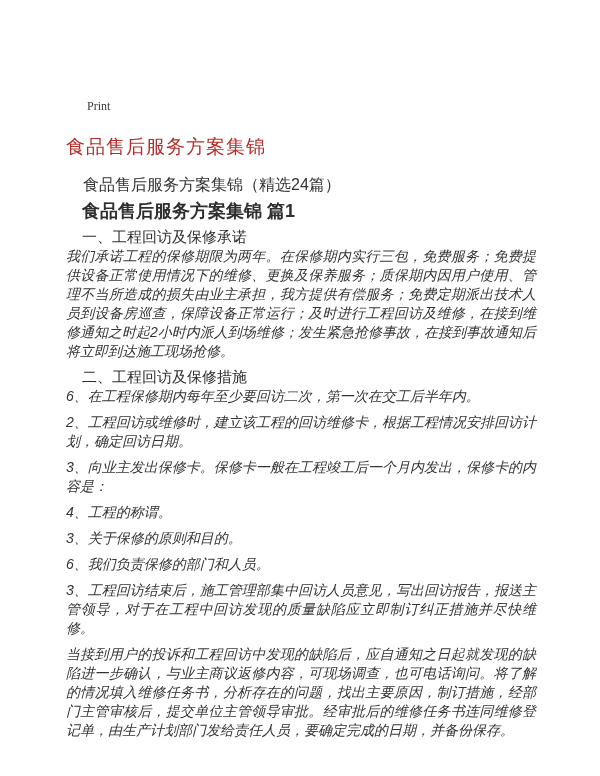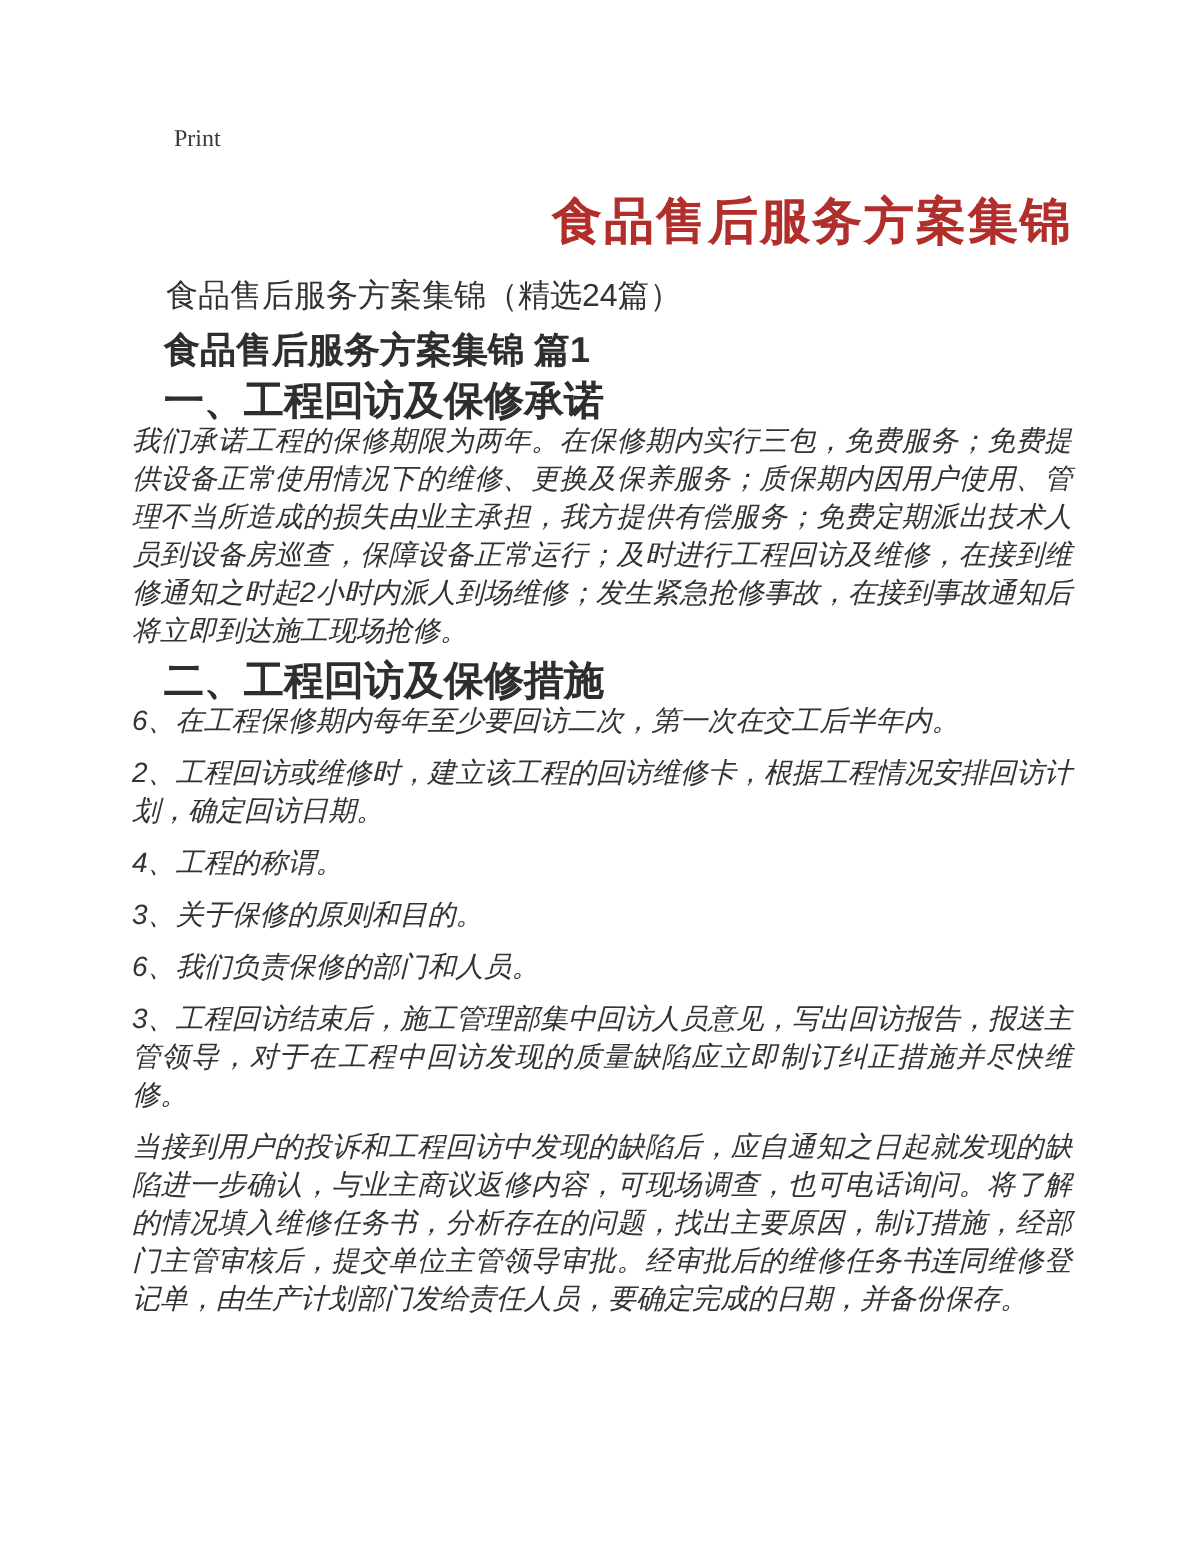--- a/index.html
+++ b/index.html
@@ -12,59 +12,59 @@
     height: 776px;
     overflow: hidden;
     font-family: "Liberation Sans", "DejaVu Sans", sans-serif;
     color: #333333;
   }
   .page {
     position: relative;
     box-sizing: border-box;
     width: 600px;
     height: 776px;
-    padding: 60px 64px 0 66px;
+    padding: 96px 64px 0 66px;
     background: #ffffff;
   }
   .print-link {
     display: inline-block;
     margin: 0 0 0 21px;
     font-family: "Liberation Serif", "DejaVu Serif", serif;
     font-size: 12px;
     line-height: 14px;
     color: #3a3a3a;
     cursor: pointer;
   }
   h1.page-title {
     margin: 22px 0 18px 0;
-    font-size: 25px;
+    font-size: 19px;
     line-height: 22px;
-    font-weight: bold;
-    text-align: right;
+    font-weight: normal;
+    text-align: left;
     color: #b22e2a;
     letter-spacing: 1px;
   }
   .subtitle {
     margin: 0 0 8px 17px;
     font-size: 16px;
     line-height: 18px;
     font-weight: normal;
   }
   .article-heading {
     margin: 0 0 8px 16px;
     font-size: 18px;
     line-height: 18px;
     font-weight: bold;
     color: #2e2e2e;
   }
   h2.section-heading {
     margin: 0 0 1px 16px;
-    font-size: 20px;
+    font-size: 15px;
     line-height: 18px;
-    font-weight: bold;
+    font-weight: normal;
     color: #2e2e2e;
   }
   p.body-par {
     margin: 0 0 7px 0;
     font-size: 14px;
     line-height: 19px;
     text-align: justify;
     color: #333333;
     font-style: italic;
   }
@@ -88,20 +88,21 @@
   <h2 class="section-heading">一、工程回访及保修承诺</h2>
 
   <p class="body-par">我们承诺工程的保修期限为两年。在保修期内实行三包，免费服务；免费提供设备正常使用情况下的维修、更换及保养服务；质保期内因用户使用、管理不当所造成的损失由业主承担，我方提供有偿服务；免费定期派出技术人员到设备房巡查，保障设备正常运行；及时进行工程回访及维修，在接到维修通知之时起2小时内派人到场维修；发生紧急抢修事故，在接到事故通知后将立即到达施工现场抢修。</p>
 
   <h2 class="section-heading">二、工程回访及保修措施</h2>
 
   <p class="body-par">6、在工程保修期内每年至少要回访二次，第一次在交工后半年内。</p>
 
   <p class="body-par">2、工程回访或维修时，建立该工程的回访维修卡，根据工程情况安排回访计划，确定回访日期。</p>
 
+  <p class="body-par">3、向业主发出保修卡。保修卡一般在工程竣工后一个月内发出，保修卡的内容是：</p>
 
   <p class="body-par">4、工程的称谓。</p>
 
   <p class="body-par">3、关于保修的原则和目的。</p>
 
   <p class="body-par">6、我们负责保修的部门和人员。</p>
 
   <p class="body-par">3、工程回访结束后，施工管理部集中回访人员意见，写出回访报告，报送主管领导，对于在工程中回访发现的质量缺陷应立即制订纠正措施并尽快维修。</p>
 
 

